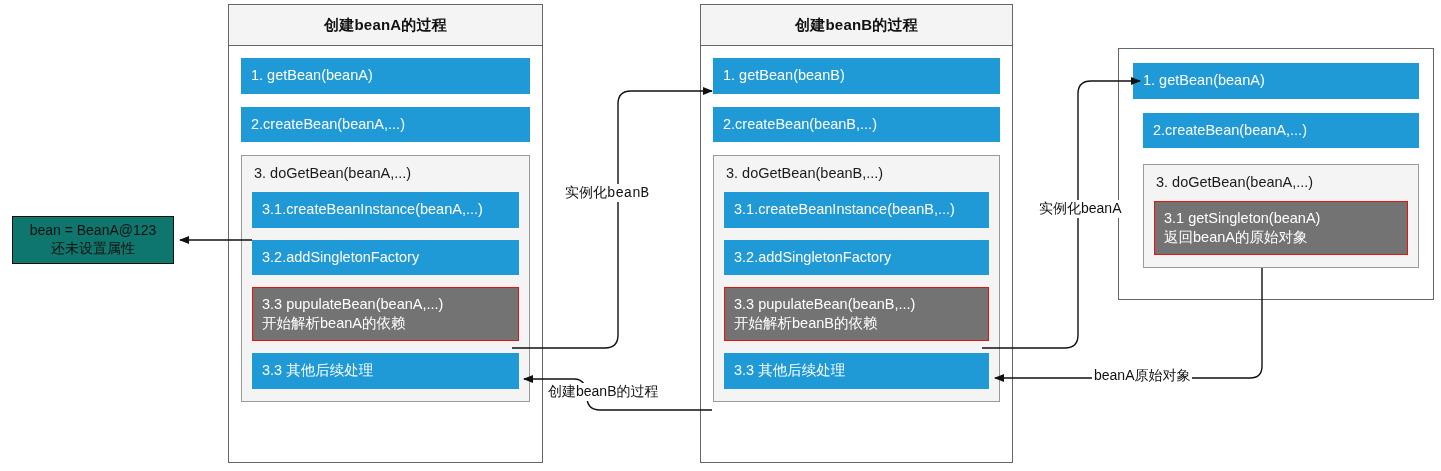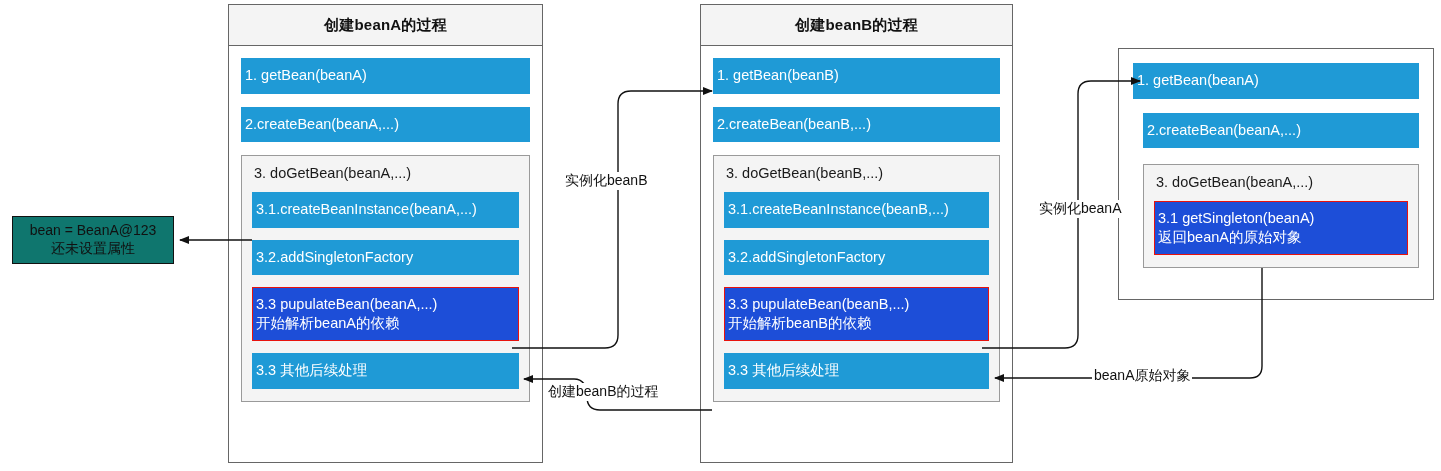--- a/index.html
+++ b/index.html
@@ -49,27 +49,27 @@
   }
   .panel-body {
     position: relative;
     padding: 12px;
   }
   .step {
     box-sizing: border-box;
     color: #ffffff;
     font-size: 14.5px;
     line-height: 1.35;
-    padding: 7px 3px;
+    padding: 7px 9px;
     margin-bottom: 13px;
     background: #1f9ad6;
     border: 1px solid #1f9ad6;
   }
   .step.red {
-    background: #1d4ed8;
+    background: #737373;
     border-color: #e8120d;
   }
   .substeps {
     box-sizing: border-box;
     border: 1px solid #9a9a9a;
     background: #f4f4f4;
     padding: 9px 10px 2px 10px;
   }
   .substeps-title {
     font-size: 14.5px;
@@ -195,21 +195,21 @@
         </div>
       </div>
     </div>
   </div>
 
   <div class="note-box" style="left:12px; top:216px; width:162px; height:48px;">
     <div class="ln">bean = BeanA@123</div>
     <div class="ln">还未设置属性</div>
   </div>
 
-  <div class="wire-label" style="left:563px; top:172px;">实例化beanB</div>
+  <div class="wire-label" style="left:563px; top:184px;font-family:Liberation Mono, monospace;">实例化beanB</div>
 
   <div class="wire-label" style="left:1037px; top:200px;">实例化beanA</div>
 
   <div class="wire-label" style="left:546px; top:383px;">创建beanB的过程</div>
 
   <div class="wire-label" style="left:1092px; top:367px;text-align:right;">beanA原始对象</div>
 
 </div>
 
 </body></html>

